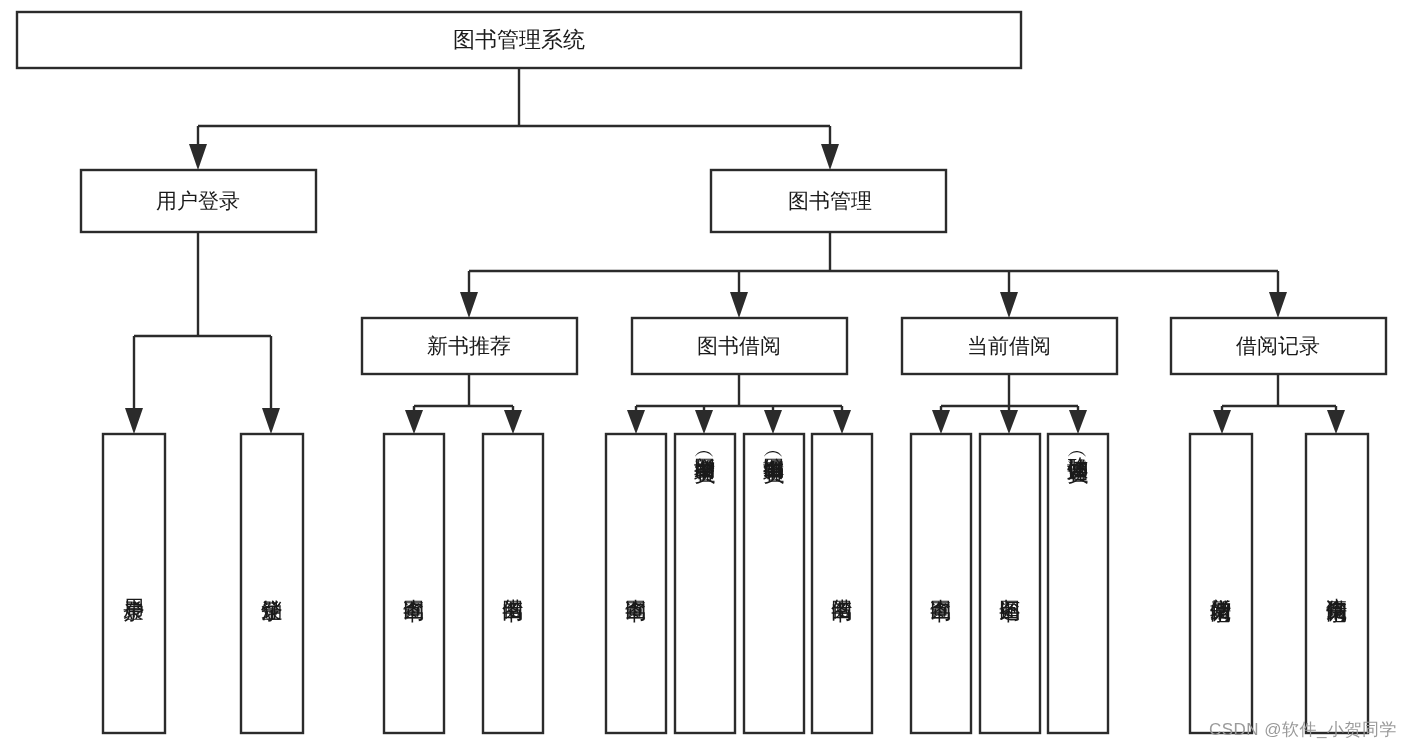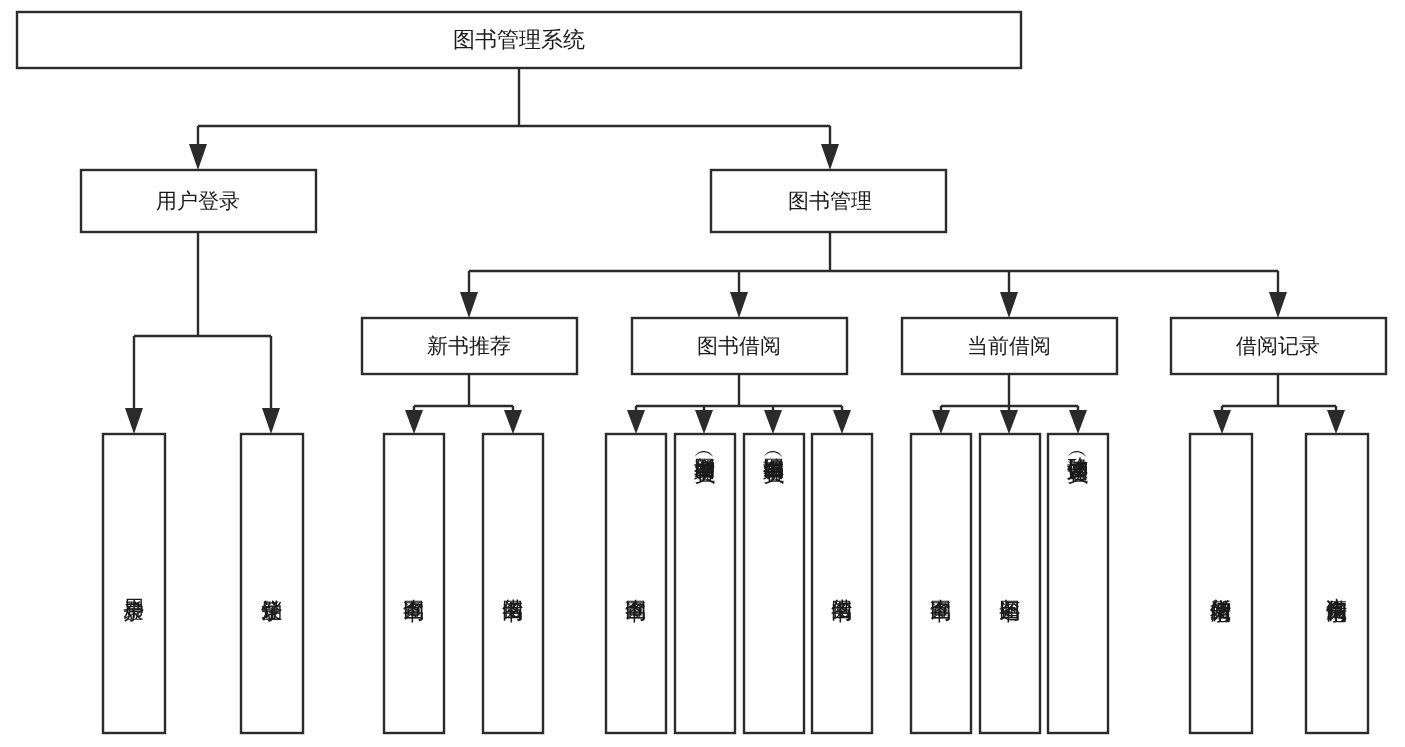--- a/index.html
+++ b/index.html
@@ -233,13 +233,14 @@
     <span class="vlabel" style="margin-top:6px;">确认归还（管理员）</span>
   </div>
 
   <div class="vlabel-wrap" style="left:1190px; top:434px; width:62px; height:299px;">
     <span class="vlabel">新增借阅记录</span>
   </div>
   <div class="vlabel-wrap" style="left:1306px; top:434px; width:62px; height:299px;">
     <span class="vlabel">查询借阅记录</span>
   </div>
 
+  <div class="watermark">CSDN @软件_小贺同学</div>
 </div>
 
 </body></html>

